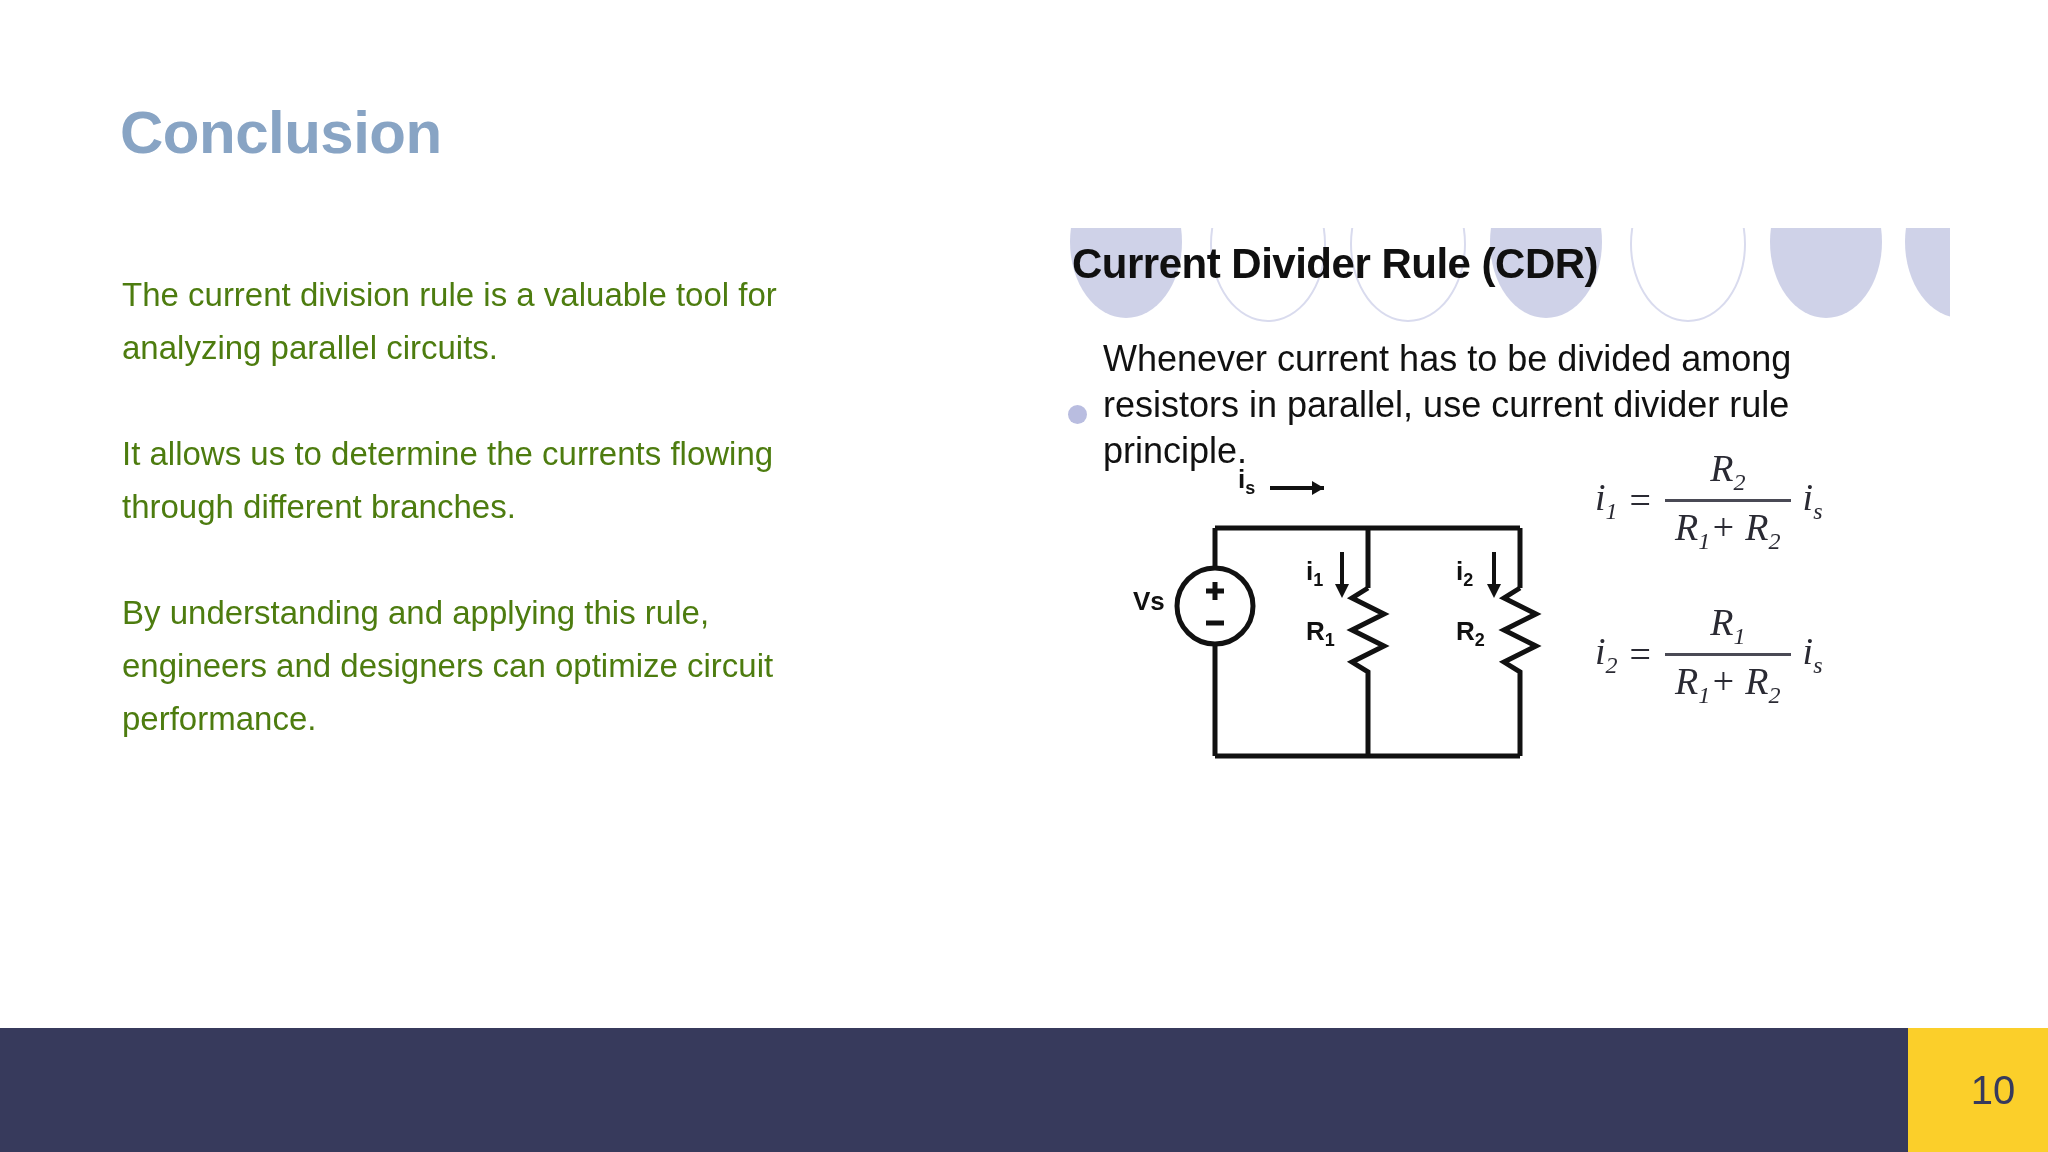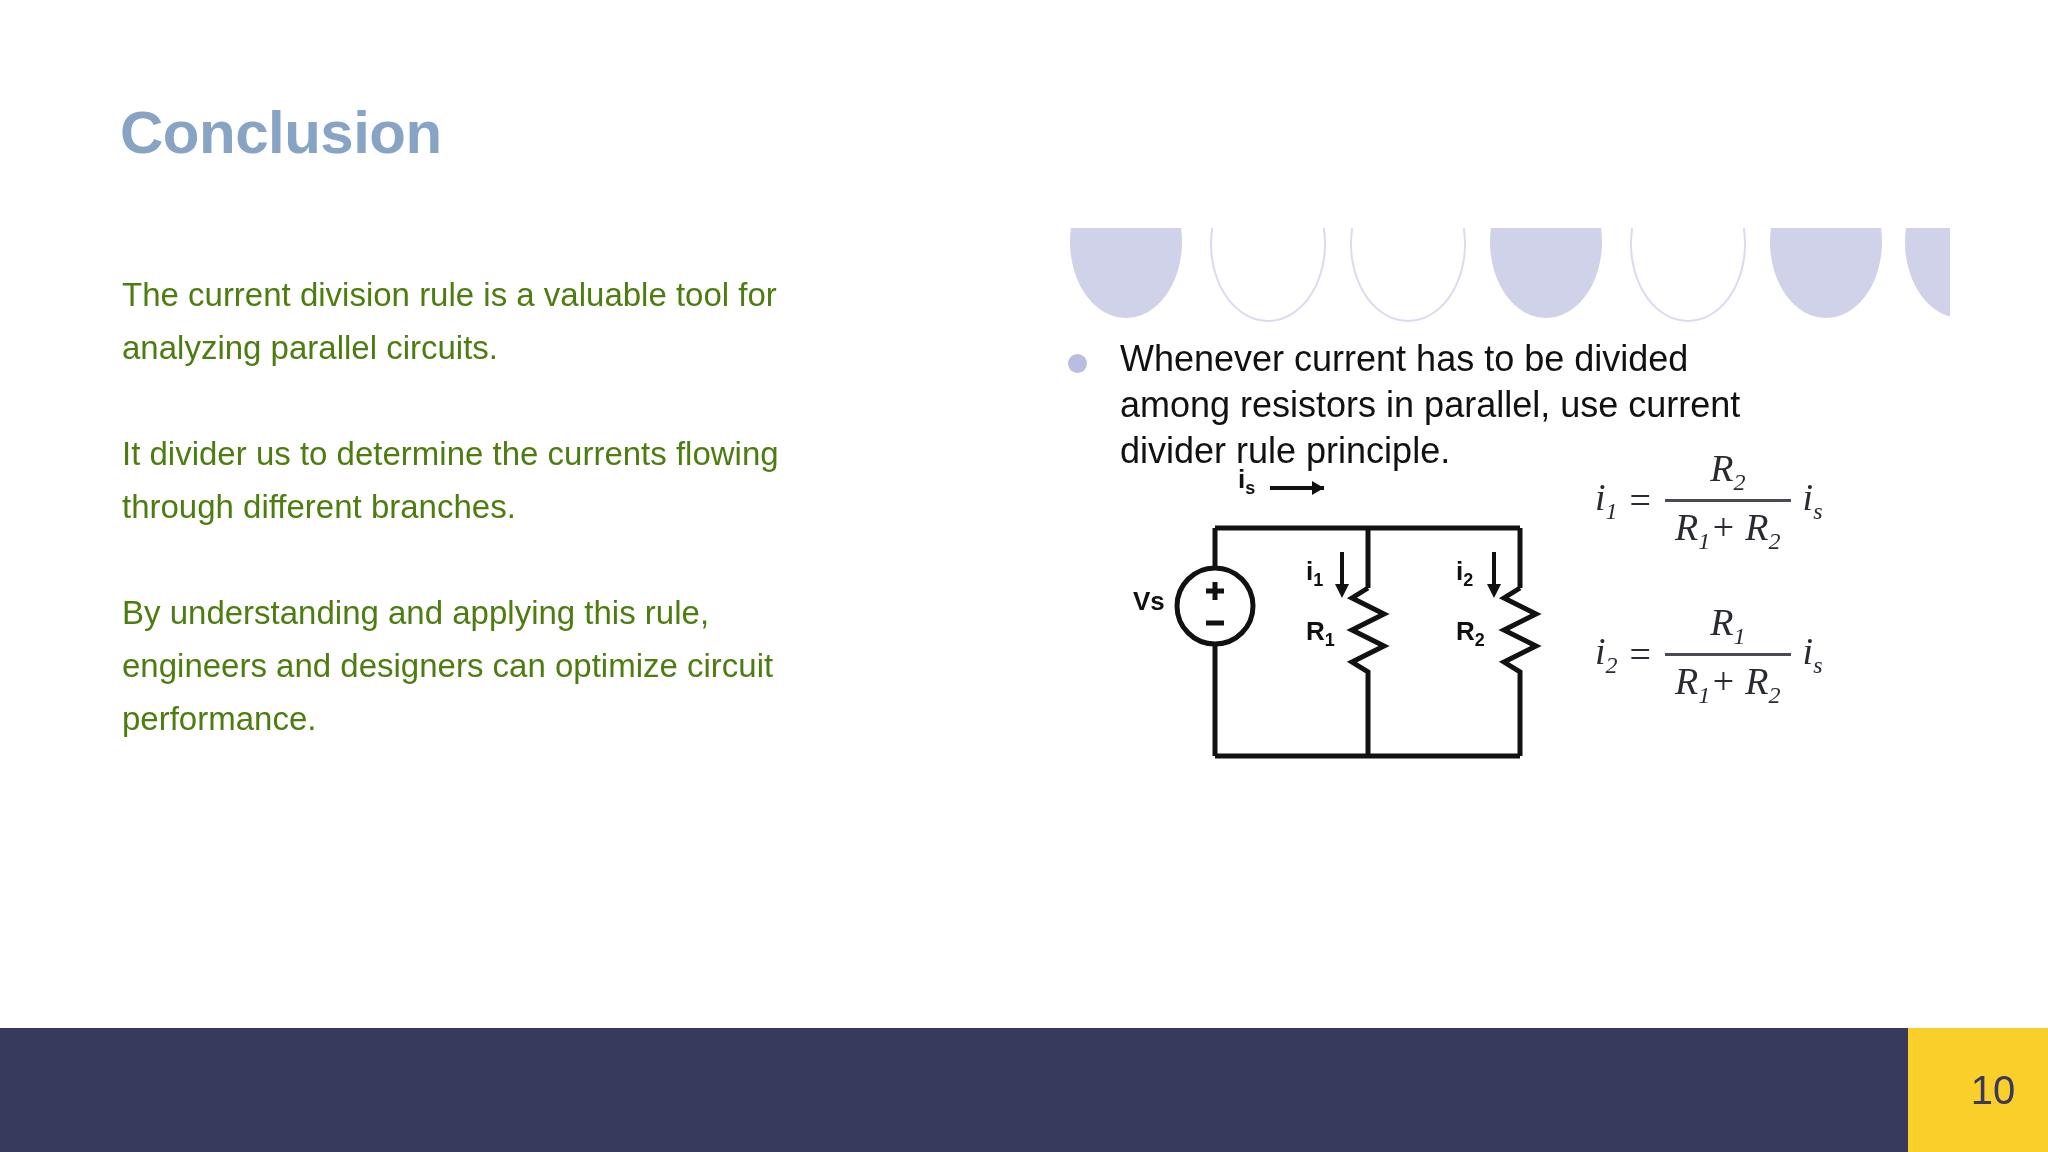--- a/index.html
+++ b/index.html
@@ -94,22 +94,21 @@
     white-space: nowrap;
     letter-spacing: -0.5px;
   }
 
   .fig-bullet-row {
     position: absolute;
     left: 8px;
     top: 108px;
     width: 740px;
     display: flex;
-    align-items: flex-start;
-    gap: 17px;
+    align-items: center;
   }
   .fig-bullet-dot {
     width: 19px;
     height: 19px;
     border-radius: 50%;
     background: #b9bde0;
     margin-top: 18px;
     margin-right: 16px;
     flex: 0 0 auto;
   }
@@ -215,36 +214,37 @@
 </style>
 </head>
 <body>
 
 <div class="slide">
 
   <div class="slide-title">Conclusion</div>
 
   <div class="body-text">
     <p class="body-para">The current division rule is a valuable tool for analyzing parallel circuits.</p>
-    <p class="body-para">It divider us to determine the currents flowing through different branches.</p>
+    <p class="body-para">It allows us to determine the currents flowing through different branches.</p>
     <p class="body-para">By understanding and applying this rule, engineers and designers can optimize circuit performance.</p>
   </div>
 
   <div class="embedded-figure">
 
     <div class="deco-band">
       <div class="deco-circle filled" style="left:10px;"></div>
       <div class="deco-circle outline" style="left:150px;"></div>
       <div class="deco-circle outline" style="left:290px;"></div>
       <div class="deco-circle filled" style="left:430px;"></div>
       <div class="deco-circle outline" style="left:570px;"></div>
       <div class="deco-circle filled" style="left:710px;"></div>
       <div class="deco-circle filled" style="left:845px;"></div>
     </div>
 
+    <div class="fig-title">Current Divider Rule (CDR)</div>
 
     <div class="fig-bullet-row">
       <div class="fig-bullet-dot"></div>
       <div class="fig-bullet-text">Whenever current has to be divided among resistors in parallel, use current divider rule principle.</div>
     </div>
 
     <div class="circuit">
       <svg width="480" height="330" viewBox="0 0 480 330">
 
         <path d="M 95 72 L 400 72" stroke="#111" stroke-width="5" fill="none"></path>

